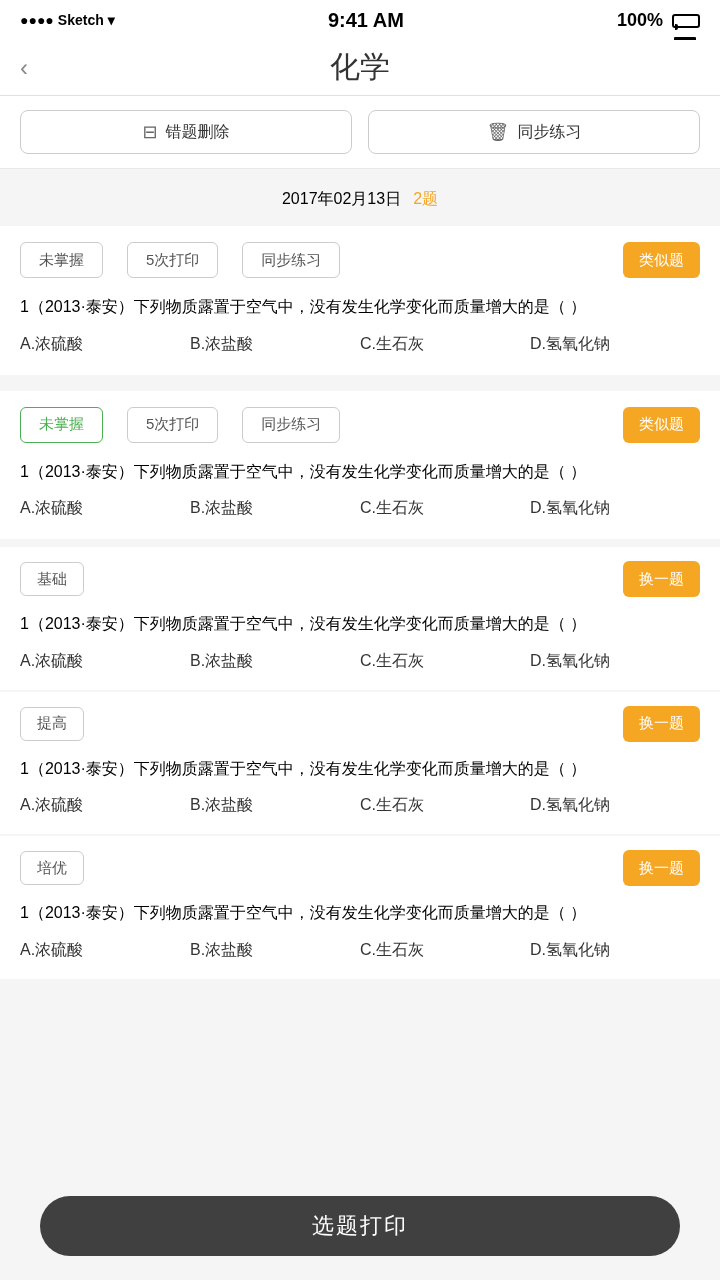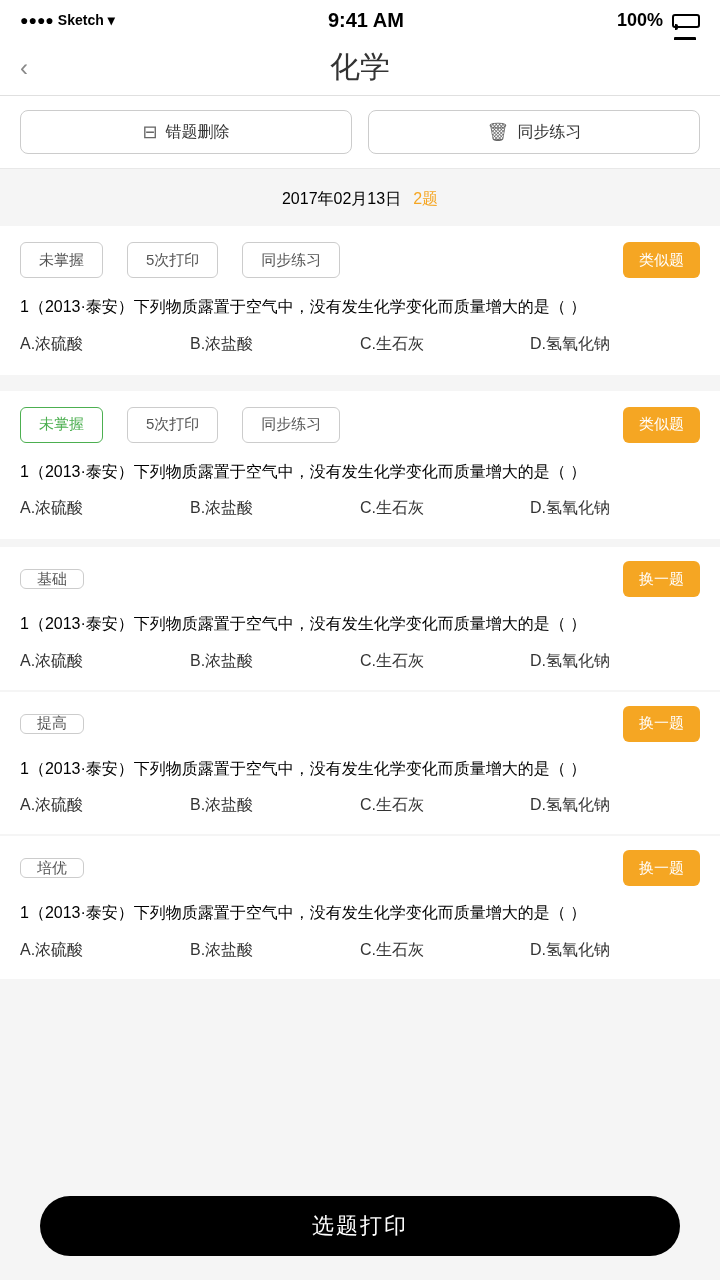--- a/index.html
+++ b/index.html
@@ -159,21 +159,21 @@
       background: #fff;
       margin: 0 0 2px 0;
       padding: 14px 20px 18px;
     }
     .sub-header {
       display: flex;
       align-items: center;
       margin-bottom: 14px;
     }
     .sub-label {
-      height: 20px;
+      height: 34px;
       padding: 0 16px;
       border: 1.5px solid #ccc;
       border-radius: 6px;
       background: #fff;
       font-size: 15px;
       color: #555;
       display: flex;
       align-items: center;
     }
 
@@ -185,21 +185,21 @@
       position: fixed;
       bottom: 0;
       left: 0;
       width: 720px;
       background: #f5f5f5;
       padding: 16px 40px 24px;
     }
     .print-btn {
       width: 100%;
       height: 60px;
-      background: #000000;
+      background: #404040;
       border: none;
       border-radius: 30px;
       color: #fff;
       font-size: 22px;
       font-weight: 500;
       cursor: pointer;
       letter-spacing: 2px;
     }
 
     .divider { height: 8px; background: #f5f5f5; }

